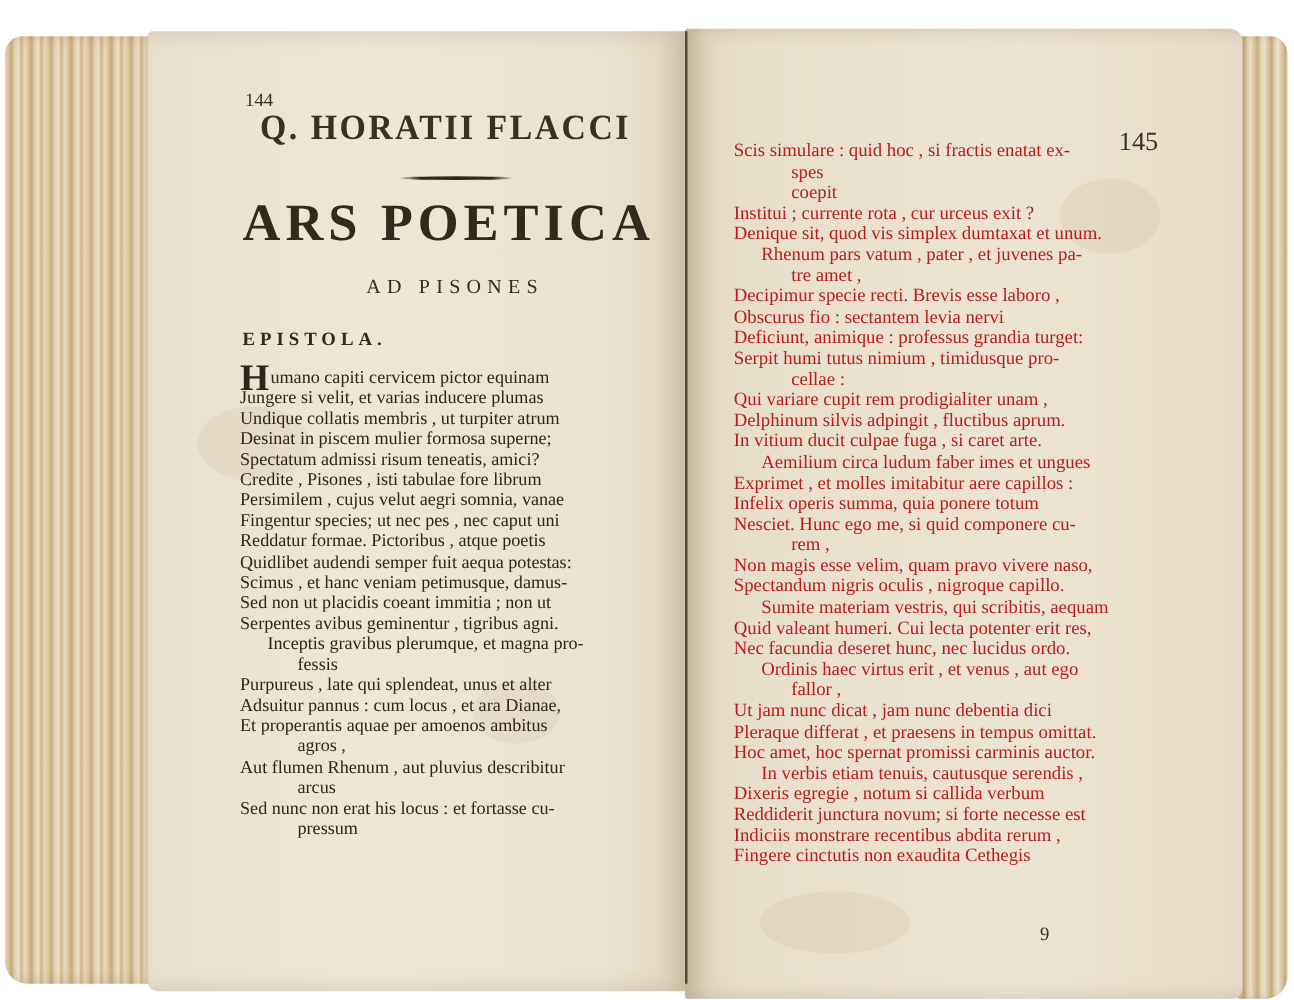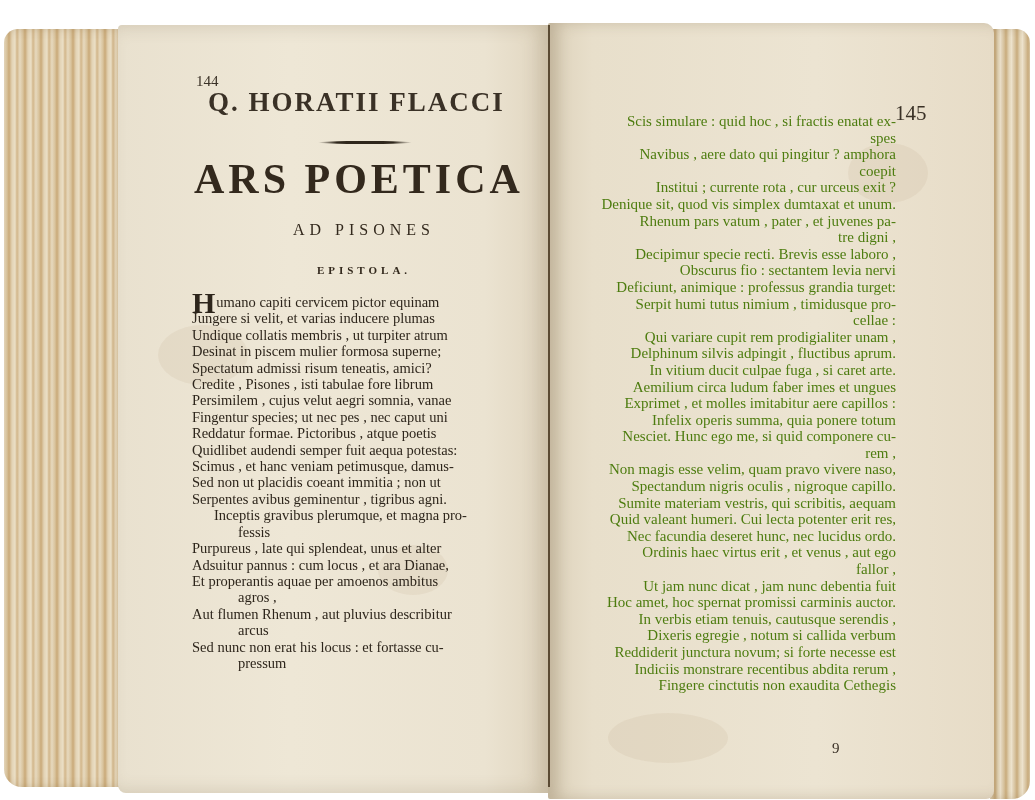--- a/index.html
+++ b/index.html
@@ -67,30 +67,30 @@
   }
   .main-title {
     position: absolute; left: 194px; top: 144px; width: 340px; 
     font-size: 42px; font-weight: bold; letter-spacing: 4px; color: #33291d;
   }
   .subtitle {
     position: absolute; left: 194px; top: 210px; width: 340px; text-align: center;
     font-size: 16px; letter-spacing: 5px; color: #33291d;
   }
   .epistola {
-    position: absolute; left: 194px; top: 253px; width: 340px; text-align: center;
-    font-size: 11px; letter-spacing: 4px; color: #33291d; font-weight: bold;
+    position: absolute; left: 194px; top: 253px; width: 340px; text-align: left;
+    font-size: 15px; letter-spacing: 4px; color: #33291d; font-weight: bold;
   }
   .verses-left {
     position: absolute; left: 192px; top: 283px; width: 340px;
     font-size: 14.5px; line-height: 16.4px; color: #2d251b;
   }
   .verses-right {
-    position: absolute; left: 546px; top: 102px; width: 350px;
-    font-size: 15px; line-height: 16.6px; color: #4d7c0f; text-align: right;
+    position: absolute; left: 587px; top: 102px; width: 350px;
+    font-size: 15px; line-height: 16.6px; color: #b91c1c;
   }
   .line { white-space: nowrap; display: block; }
   .line.indent { padding-left: 22px; }
   .line.cont { padding-left: 46px; }
   .dropcap {
     font-size: 30px; font-weight: bold; line-height: 14px;
     float: left; margin-right: 1px; margin-top: 2px;
   }
   .page-num-right {
     position: absolute; left: 895px; top: 90px;
@@ -152,47 +152,47 @@
       <span class="line"><span>Aut flumen Rhenum , aut pluvius describitur</span></span>
       <span class="line cont"><span>arcus</span></span>
       <span class="line"><span>Sed nunc non erat his locus : et fortasse cu-</span></span>
       <span class="line cont"><span>pressum</span></span>
     </div>
 
   <div class="page-num-right">145</div>
   <div class="verses-right" id="verses-right">
       <span class="line"><span>Scis simulare : quid hoc , si fractis enatat ex-</span></span>
       <span class="line cont"><span>spes</span></span>
-      <span class="line"><span>Navibus , aere dato qui pingitur ? amphora</span></span>
       <span class="line cont"><span>coepit</span></span>
       <span class="line"><span>Institui ; currente rota , cur urceus exit ?</span></span>
       <span class="line"><span>Denique sit, quod vis simplex dumtaxat et unum.</span></span>
       <span class="line indent"><span>Rhenum pars vatum , pater , et juvenes pa-</span></span>
-      <span class="line cont"><span>tre digni ,</span></span>
+      <span class="line cont"><span>tre amet ,</span></span>
       <span class="line"><span>Decipimur specie recti. Brevis esse laboro ,</span></span>
       <span class="line"><span>Obscurus fio : sectantem levia nervi</span></span>
       <span class="line"><span>Deficiunt, animique : professus grandia turget:</span></span>
       <span class="line"><span>Serpit humi tutus nimium , timidusque pro-</span></span>
       <span class="line cont"><span>cellae :</span></span>
       <span class="line"><span>Qui variare cupit rem prodigialiter unam ,</span></span>
       <span class="line"><span>Delphinum silvis adpingit , fluctibus aprum.</span></span>
       <span class="line"><span>In vitium ducit culpae fuga , si caret arte.</span></span>
       <span class="line indent"><span>Aemilium circa ludum faber imes et ungues</span></span>
       <span class="line"><span>Exprimet , et molles imitabitur aere capillos :</span></span>
       <span class="line"><span>Infelix operis summa, quia ponere totum</span></span>
       <span class="line"><span>Nesciet. Hunc ego me, si quid componere cu-</span></span>
       <span class="line cont"><span>rem ,</span></span>
       <span class="line"><span>Non magis esse velim, quam pravo vivere naso,</span></span>
       <span class="line"><span>Spectandum nigris oculis , nigroque capillo.</span></span>
       <span class="line indent"><span>Sumite materiam vestris, qui scribitis, aequam</span></span>
       <span class="line"><span>Quid valeant humeri. Cui lecta potenter erit res,</span></span>
       <span class="line"><span>Nec facundia deseret hunc, nec lucidus ordo.</span></span>
       <span class="line indent"><span>Ordinis haec virtus erit , et venus , aut ego</span></span>
       <span class="line cont"><span>fallor ,</span></span>
-      <span class="line"><span>Ut jam nunc dicat , jam nunc debentia fuit</span></span>
+      <span class="line"><span>Ut jam nunc dicat , jam nunc debentia dici</span></span>
+      <span class="line"><span>Pleraque differat , et praesens in tempus omittat.</span></span>
       <span class="line"><span>Hoc amet, hoc spernat promissi carminis auctor.</span></span>
       <span class="line indent"><span>In verbis etiam tenuis, cautusque serendis ,</span></span>
       <span class="line"><span>Dixeris egregie , notum si callida verbum</span></span>
       <span class="line"><span>Reddiderit junctura novum; si forte necesse est</span></span>
       <span class="line"><span>Indiciis monstrare recentibus abdita rerum ,</span></span>
       <span class="line"><span>Fingere cinctutis non exaudita Cethegis</span></span>
     </div>
   <div class="signature">9</div>
 </div>
 

